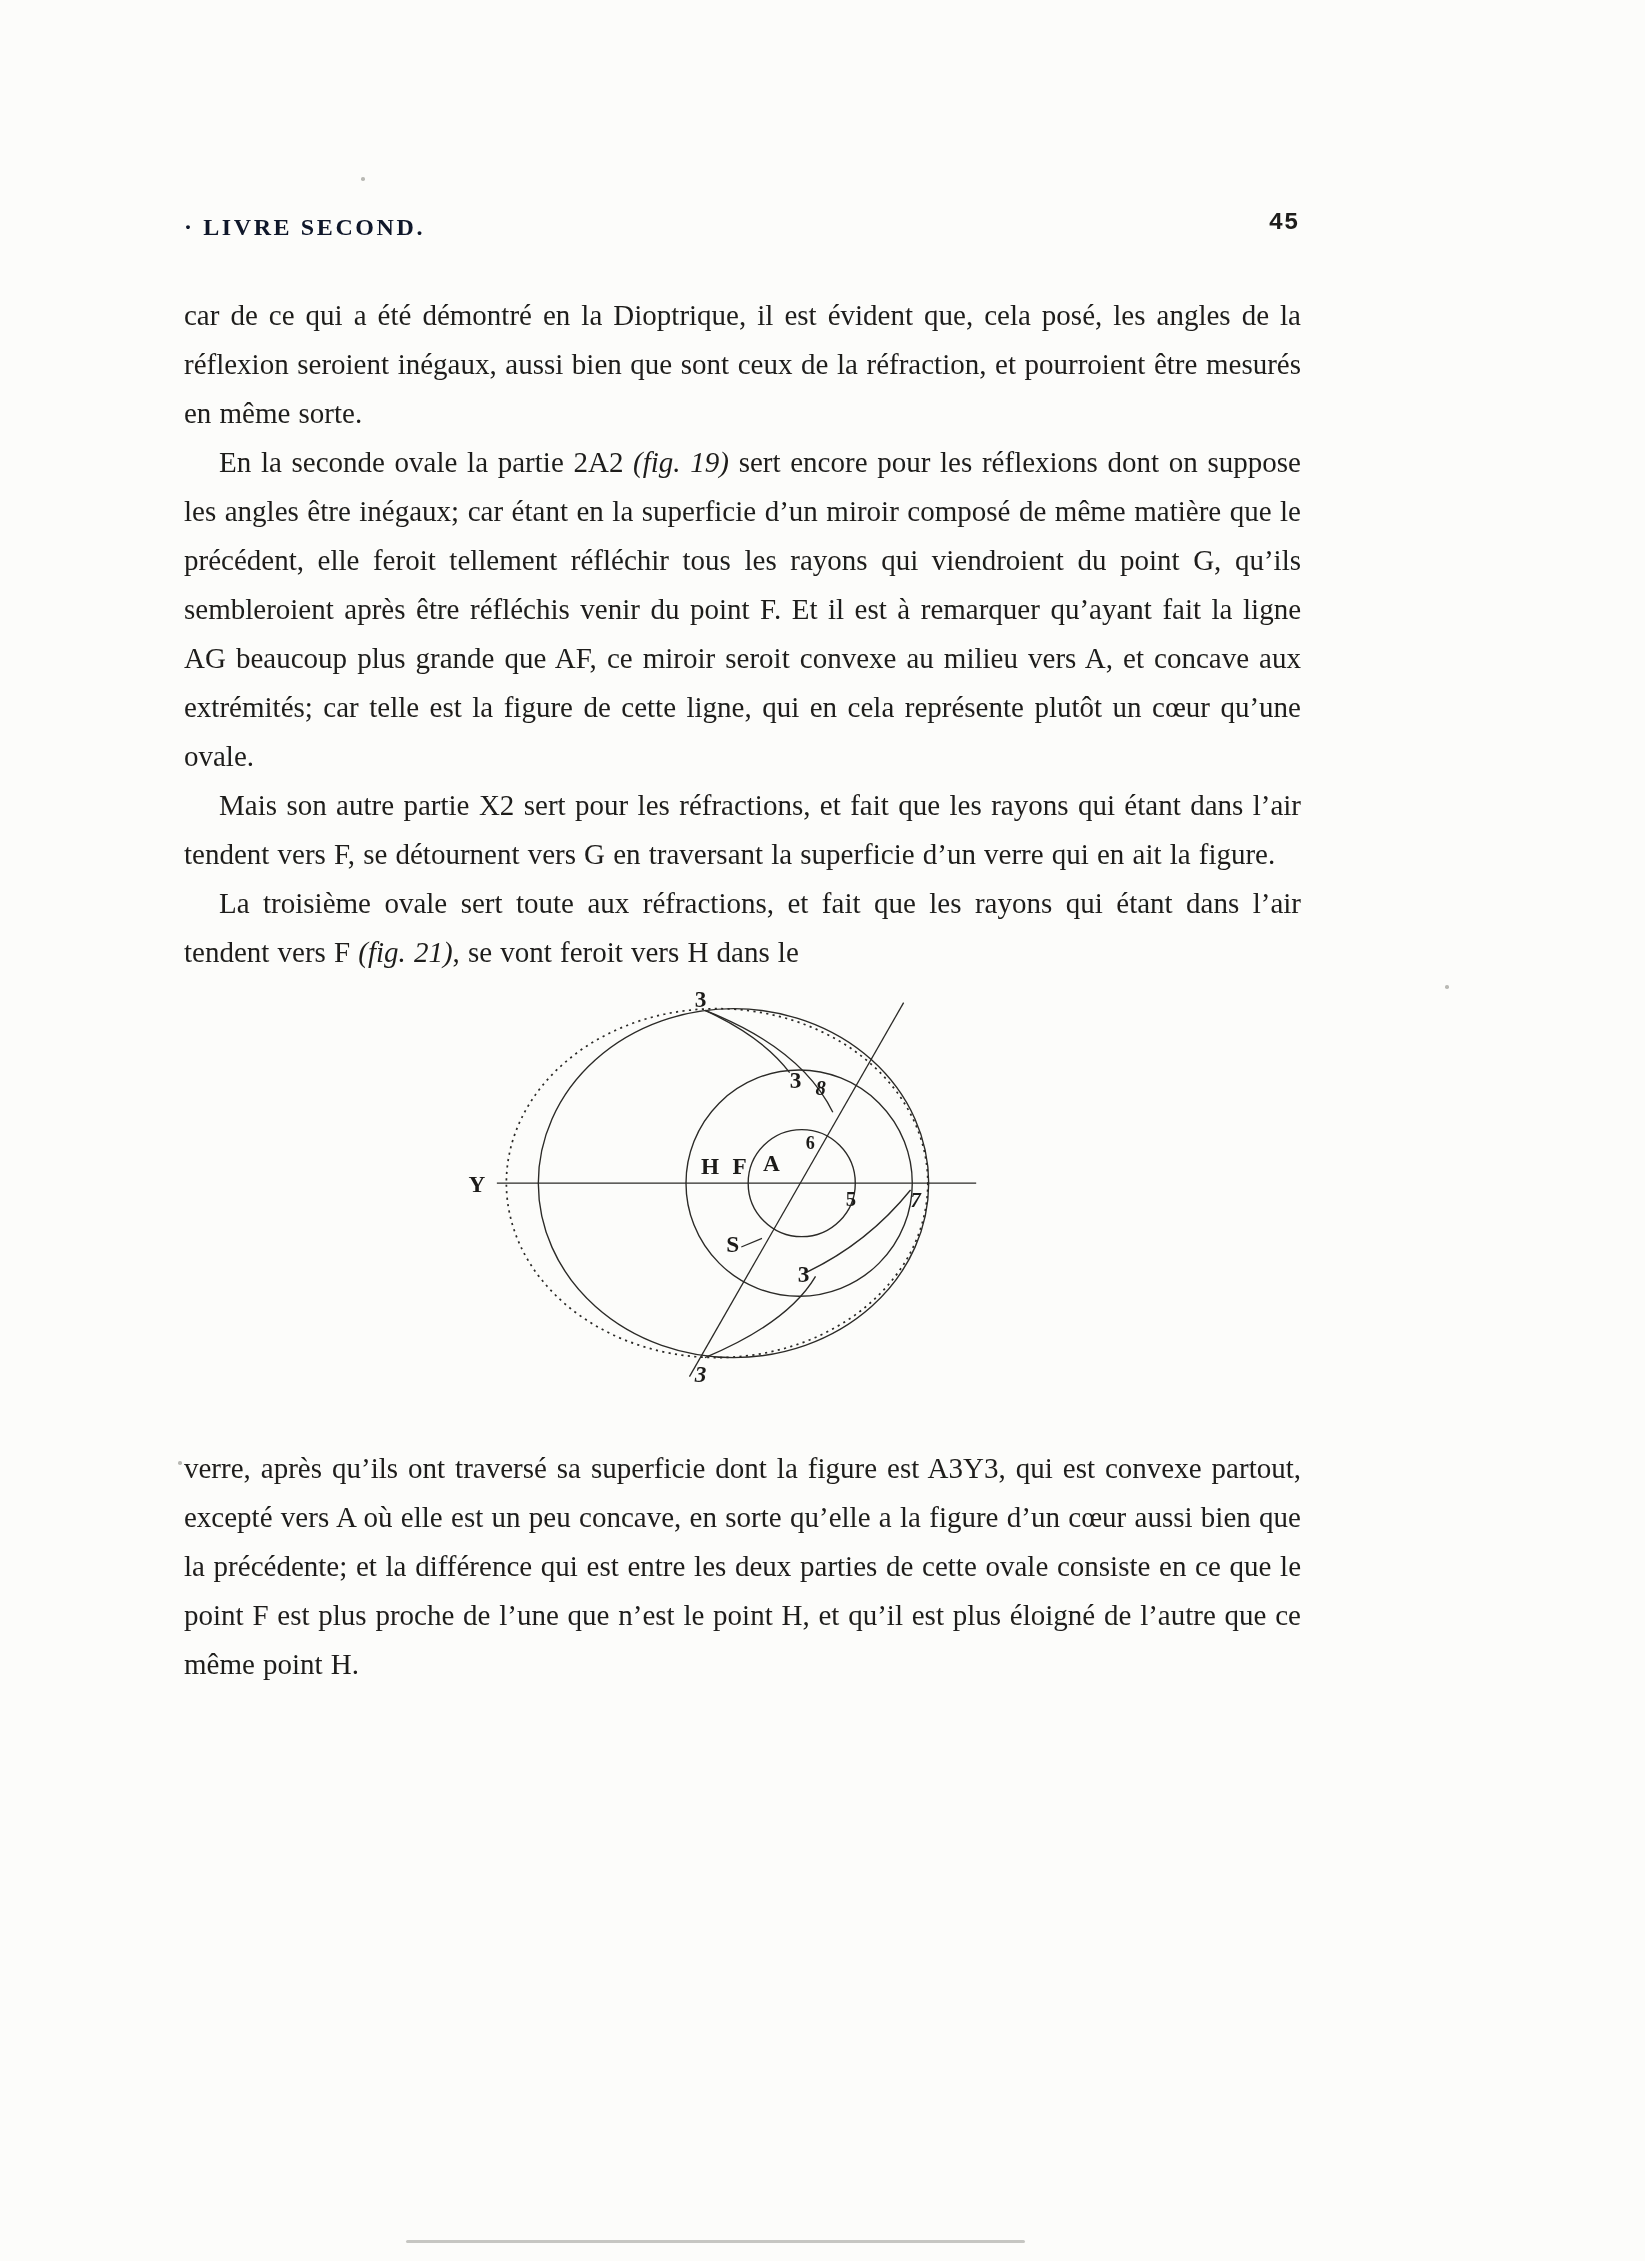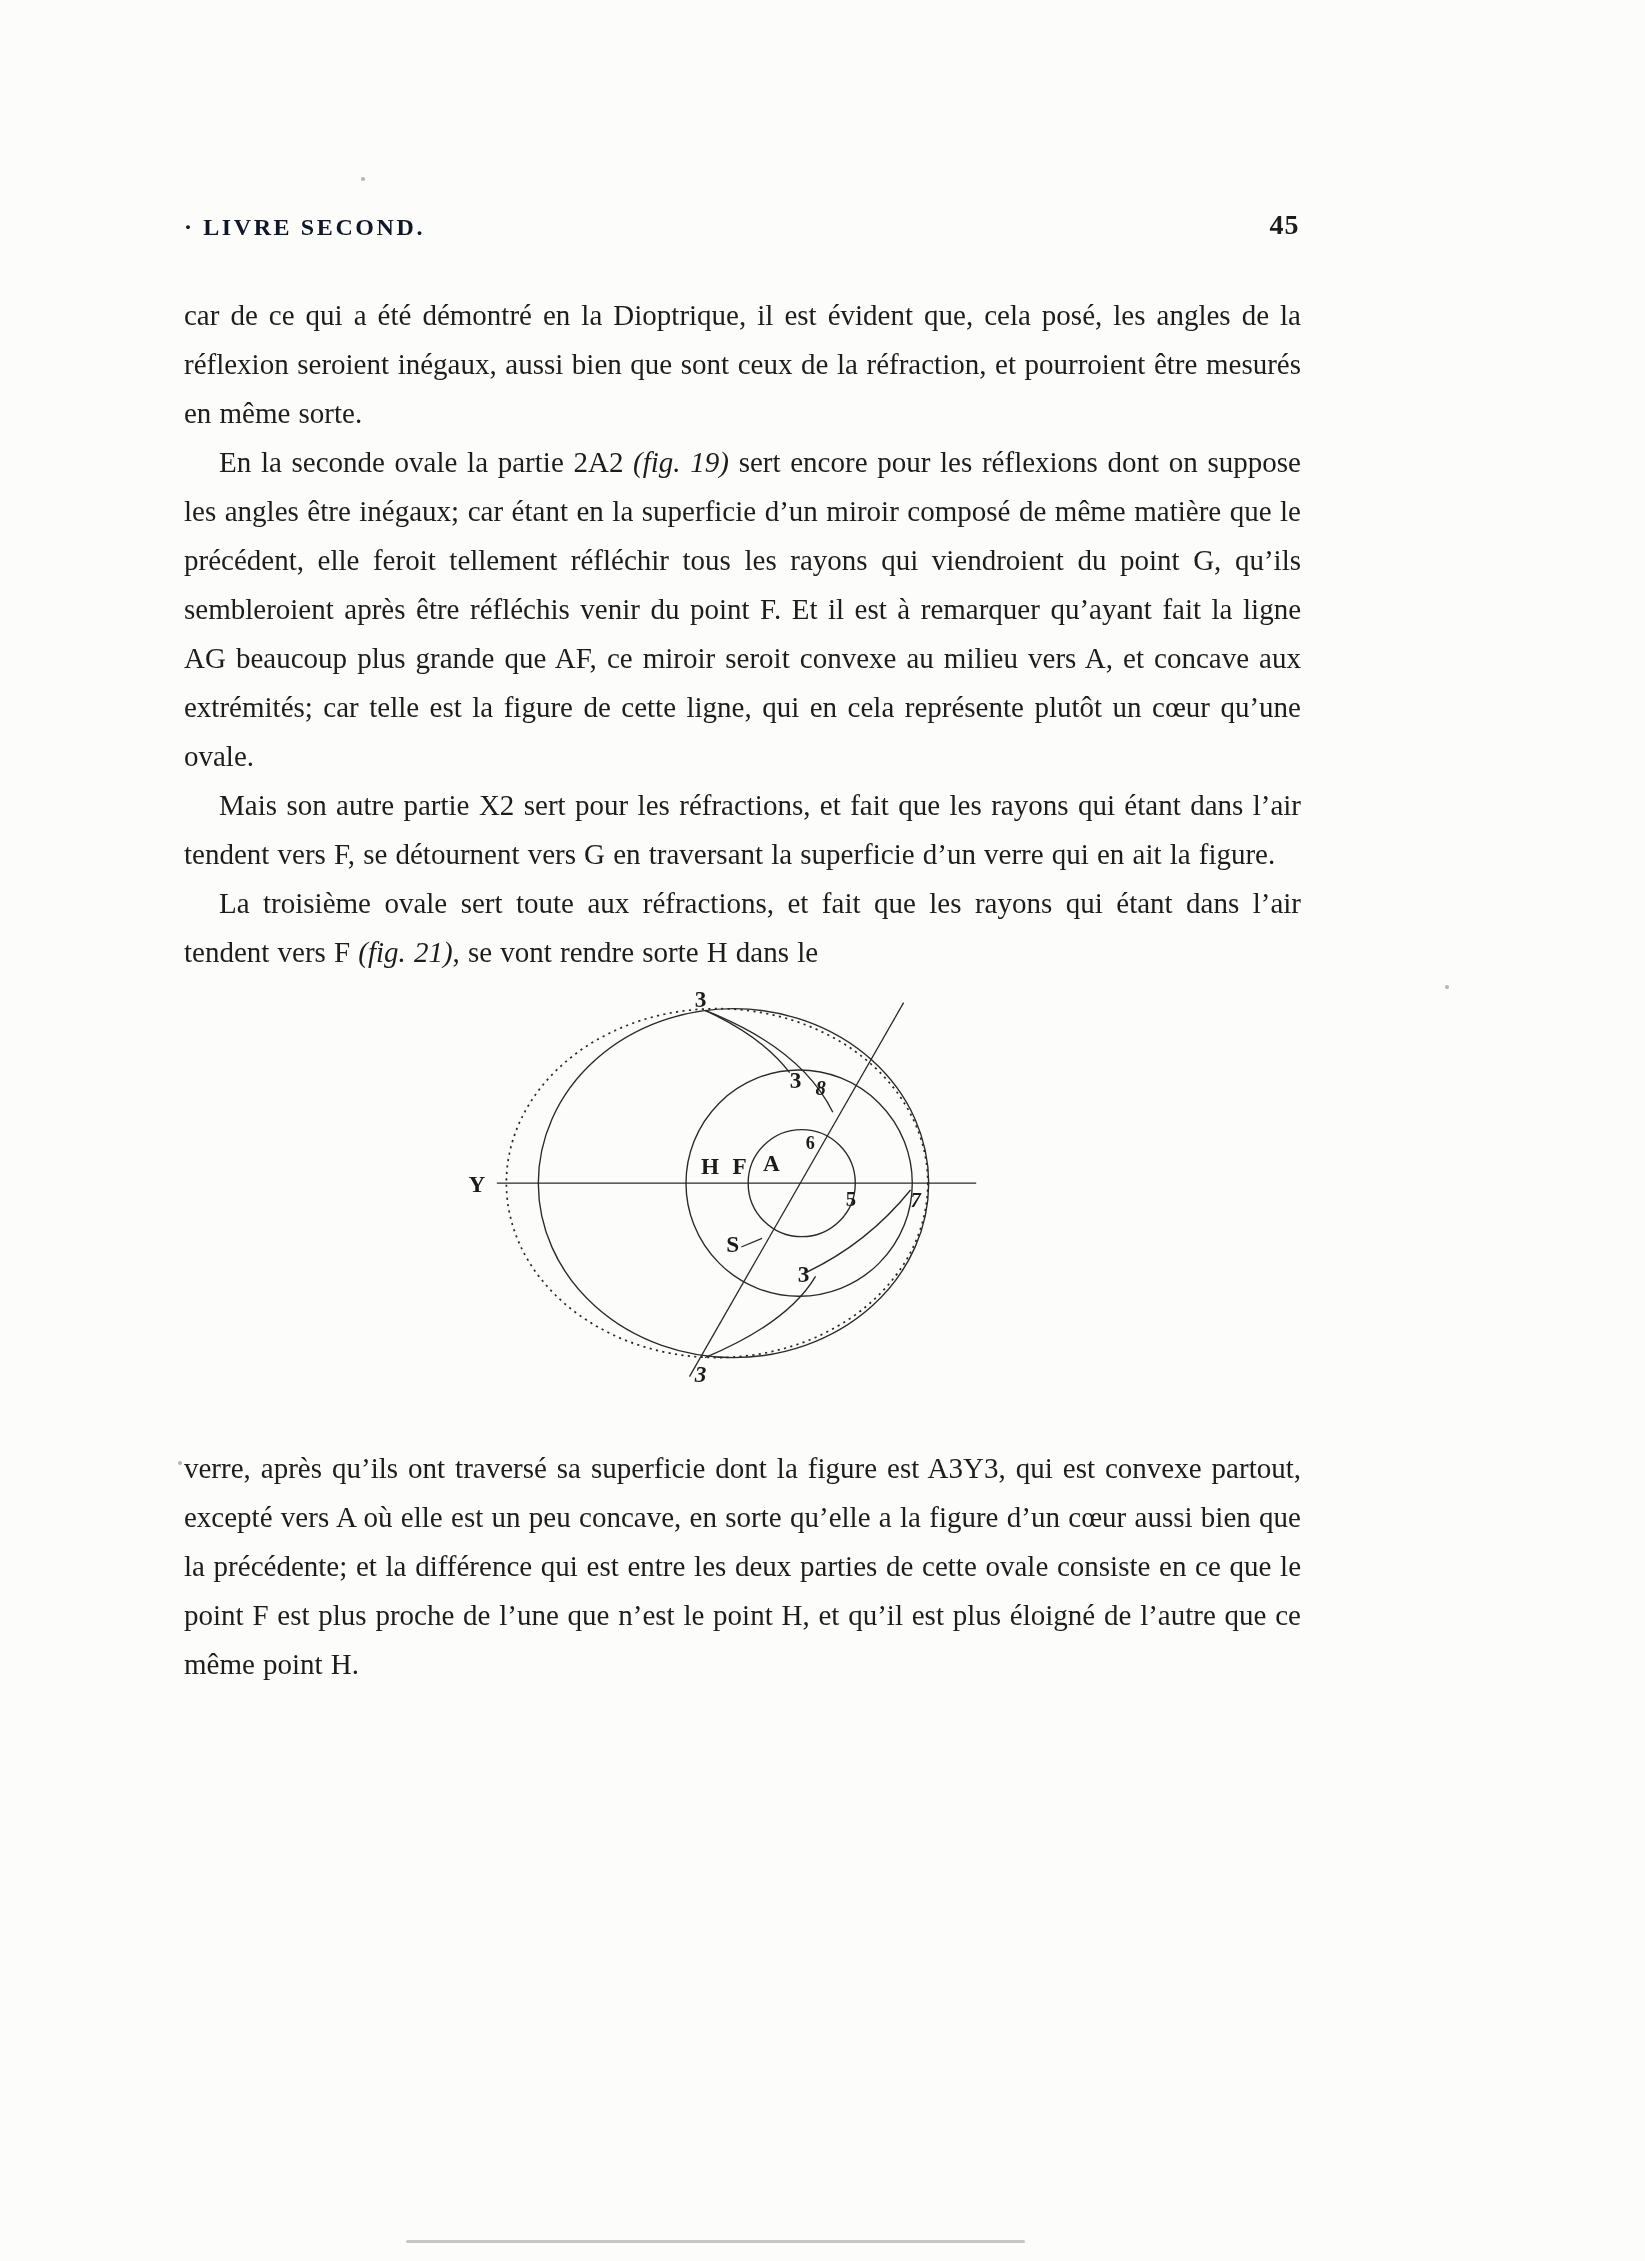--- a/index.html
+++ b/index.html
@@ -29,23 +29,24 @@
     text-align: left;
     font-size: 24px;
     letter-spacing: 2.6px;
     color: #0f172a;
     font-weight: bold;
   }
   .page-num {
     position: absolute;
     right: 1.7px;
     top: -5.2px;
-    font-size: 28px;
+    font-size: 24px;
     font-weight: bold;
     letter-spacing: 0.9px;
+    font-family: Liberation Mono, monospace;
   }
   
   .text-column {
     position: absolute;
     top: 291px;
     left: 184px;
     width: 1117px;
     font-size: 29px;
     line-height: 49px;
   }
@@ -100,21 +101,21 @@
     <span class="head-title">· LIVRE SECOND.</span>
     <span class="page-num">45</span>
   </header>
 
   <main class="text-column">
 
     <div>
         <p class="para"><span>car de ce qui a été démontré en la Dioptrique, il est évident que, cela posé, les angles de la réflexion seroient inégaux, aussi bien que sont ceux de la réfraction, et pourroient être mesurés en même sorte.</span></p>
         <p class="para indent"><span>En la seconde ovale la partie 2A2 </span><span class="it">(fig. 19)</span><span> sert encore pour les réflexions dont on suppose les angles être inégaux; car étant en la superficie d’un miroir composé de même matière que le précédent, elle feroit tellement réfléchir tous les rayons qui viendroient du point G, qu’ils sembleroient après être réfléchis venir du point F. Et il est à remarquer qu’ayant fait la ligne AG beaucoup plus grande que AF, ce miroir seroit convexe au milieu vers A, et concave aux extrémités; car telle est la figure de cette ligne, qui en cela représente plutôt un cœur qu’une ovale.</span></p>
         <p class="para indent"><span>Mais son autre partie X2 sert pour les réfractions, et fait que les rayons qui étant dans l’air tendent vers F, se détournent vers G en traversant la superficie d’un verre qui en ait la figure.</span></p>
-        <p class="para indent"><span>La troisième ovale sert toute aux réfractions, et fait que les rayons qui étant dans l’air tendent vers F </span><span class="it">(fig. 21)</span><span>, se vont rendre sorte H dans le</span></p>
+        <p class="para indent"><span>La troisième ovale sert toute aux réfractions, et fait que les rayons qui étant dans l’air tendent vers F </span><span class="it">(fig. 21)</span><span>, se vont feroit vers H dans le</span></p>
       </div>
 
     <figure class="fig">
       <svg width="570" height="405" viewBox="0 0 660 468" xmlns="http://www.w3.org/2000/svg" style="font-size:34px">
         <g stroke="#2b2a27" fill="none" stroke-width="1.6">
 
           <ellipse cx="300" cy="222" rx="244" ry="202" stroke-dasharray="2.5 5" stroke-width="2"></ellipse>
 
           <ellipse cx="319" cy="222" rx="226" ry="202"></ellipse>
 

